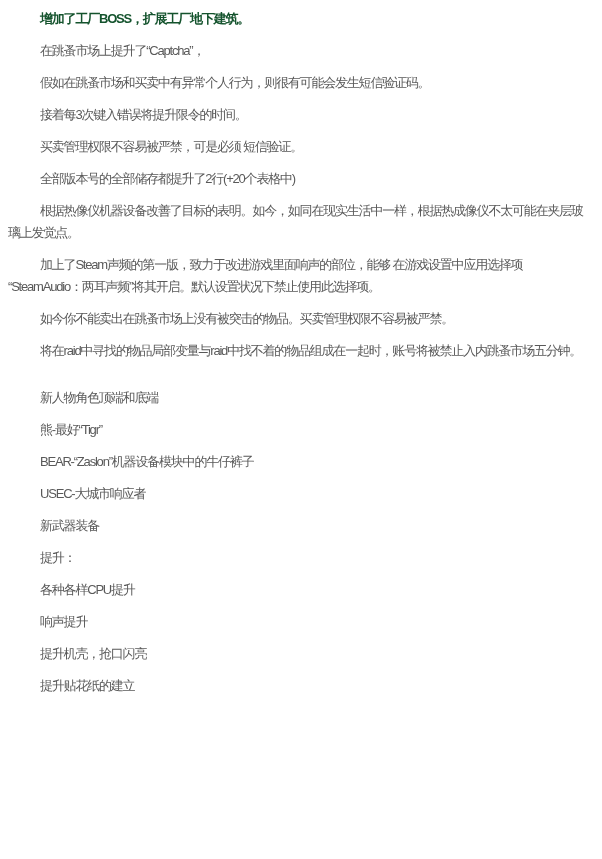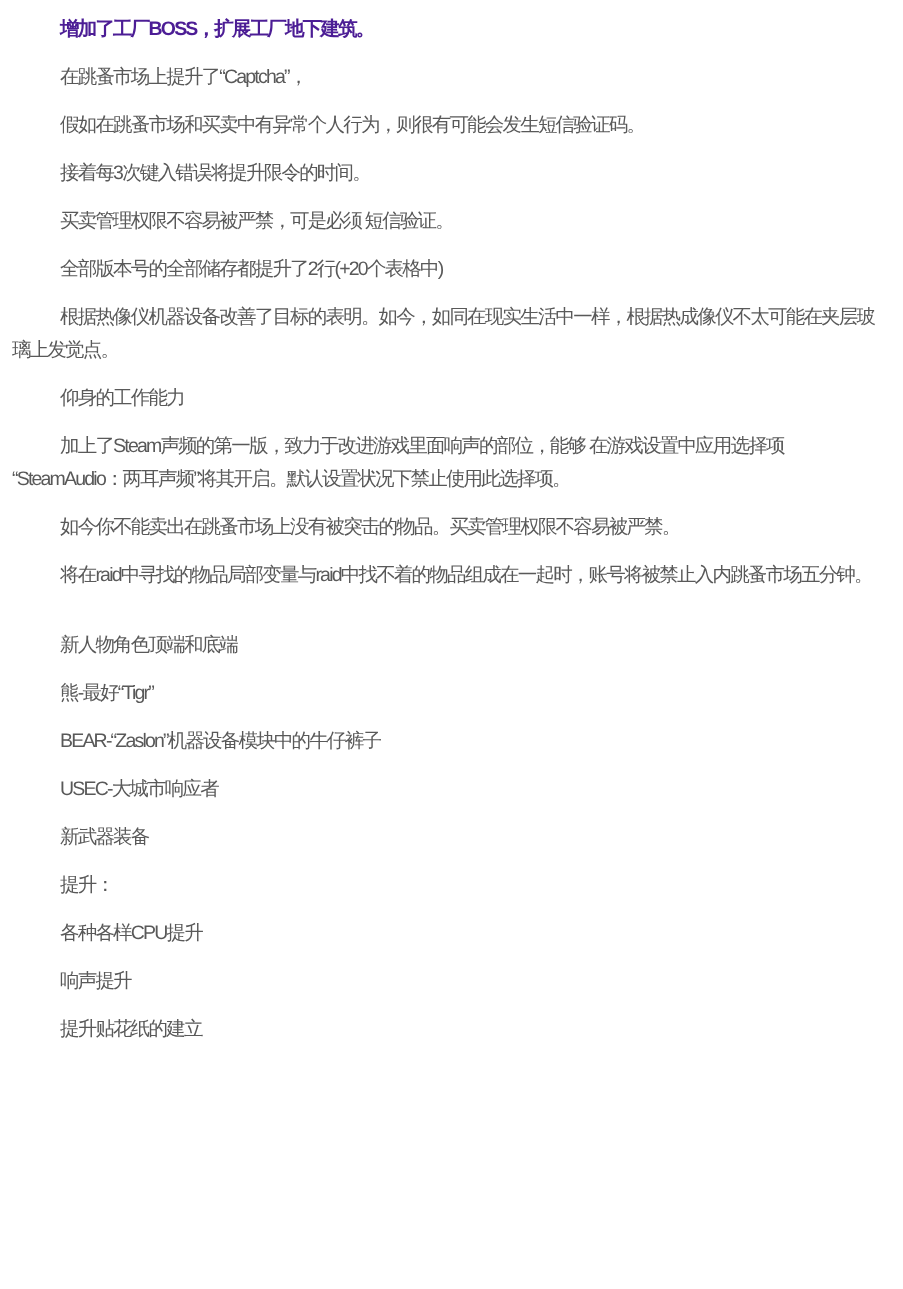--- a/index.html
+++ b/index.html
@@ -32,37 +32,37 @@
     font-weight: bold;
   }
   .doc .spacer {
     height: 5px;
   }
 </style>
 </head>
 <body style="background: rgb(255, 255, 255);">
 
 <div class="doc" style="color: rgb(89, 89, 89);">
-  <p class="title" style="color: #4c1d95;">增加了工厂BOSS，扩展工厂地下建筑。</p>
+  <p class="title" style="color: #14532d;">增加了工厂BOSS，扩展工厂地下建筑。</p>
   <div id="paragraph-list">
       <p>在跳蚤市场上提升了“Captcha”，</p>
       <p>假如在跳蚤市场和买卖中有异常个人行为，则很有可能会发生短信验证码。</p>
       <p>接着每3次键入错误将提升限令的时间。</p>
       <p>买卖管理权限不容易被严禁，可是必须 短信验证。</p>
       <p>全部版本号的全部储存都提升了2行(+20个表格中)</p>
       <p>根据热像仪机器设备改善了目标的表明。如今，如同在现实生活中一样，根据热成像仪不太可能在夹层玻璃上发觉点。</p>
-      <p>仰身的工作能力</p>
       <p>加上了Steam声频的第一版，致力于改进游戏里面响声的部位，能够 在游戏设置中应用选择项
 “SteamAudio：两耳声频”将其开启。默认设置状况下禁止使用此选择项。</p>
       <p>如今你不能卖出在跳蚤市场上没有被突击的物品。买卖管理权限不容易被严禁。</p>
       <p>将在raid中寻找的物品局部变量与raid中找不着的物品组成在一起时，账号将被禁止入内跳蚤市场五分钟。</p>
       <div class="spacer"></div>
       <p>新人物角色顶端和底端</p>
       <p>熊-最好“Tigr”</p>
       <p>BEAR-“Zaslon”机器设备模块中的牛仔裤子</p>
       <p>USEC-大城市响应者</p>
       <p>新武器装备</p>
       <p>提升：</p>
       <p>各种各样CPU提升</p>
       <p>响声提升</p>
+      <p>提升机壳，抢口闪亮</p>
       <p>提升贴花纸的建立</p>
     </div>
 </div>
 
 </body></html>

